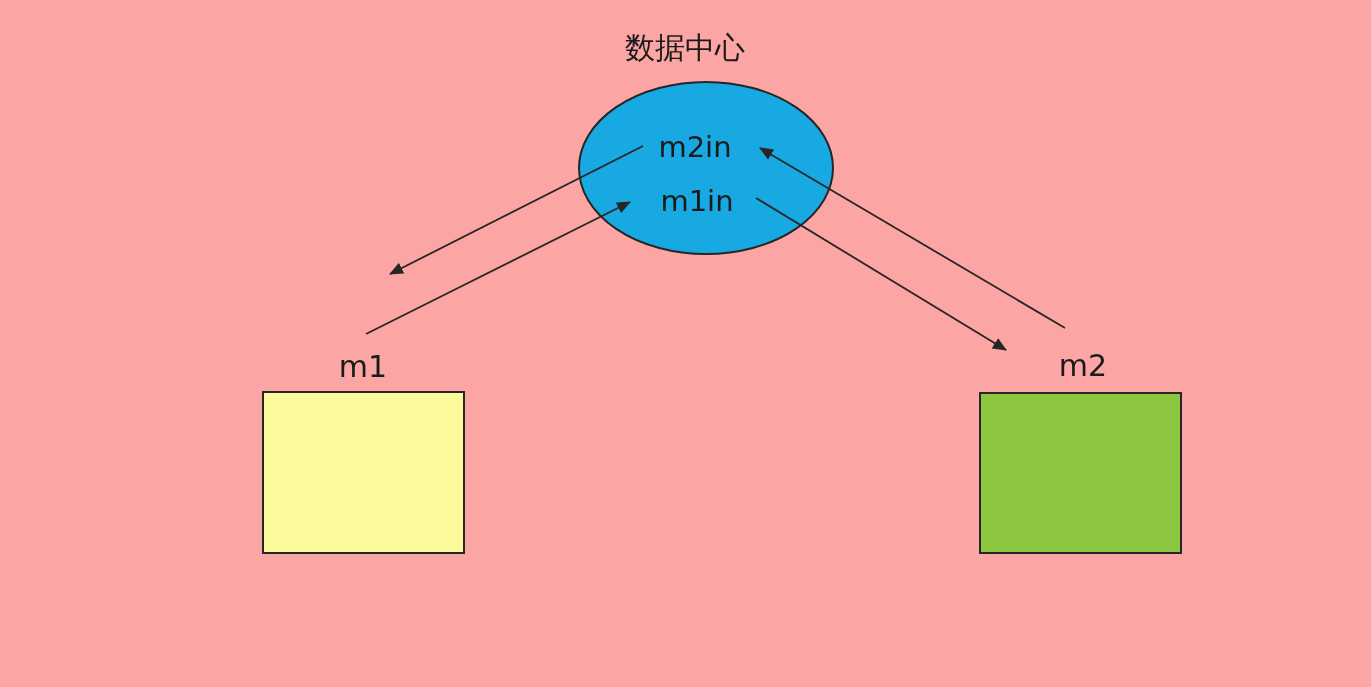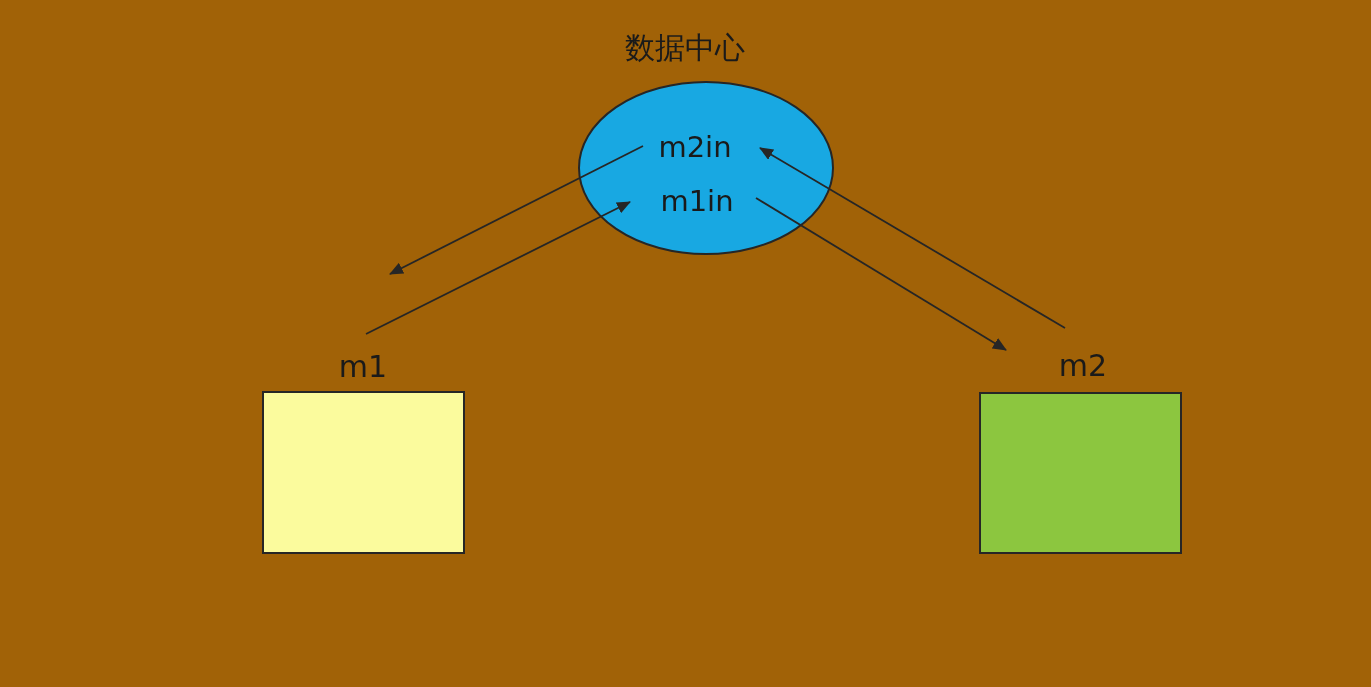--- a/index.html
+++ b/index.html
@@ -4,21 +4,21 @@
 <style>
   html, body {
     margin: 0;
     padding: 0;
     background: #ffffff;
   }
   .canvas {
     position: relative;
     width: 1371px;
     height: 687px;
-    background: #a16207;
+    background: #fca5a5;
     overflow: hidden;
     font-family: "DejaVu Sans", "Liberation Sans", sans-serif;
   }
   svg { display: block; }
   text {
     fill: #1a1a1a;
     stroke: none;
     font-family: "DejaVu Sans", "Liberation Sans", sans-serif;
   }
   .title-text   { font-size: 30px; }

